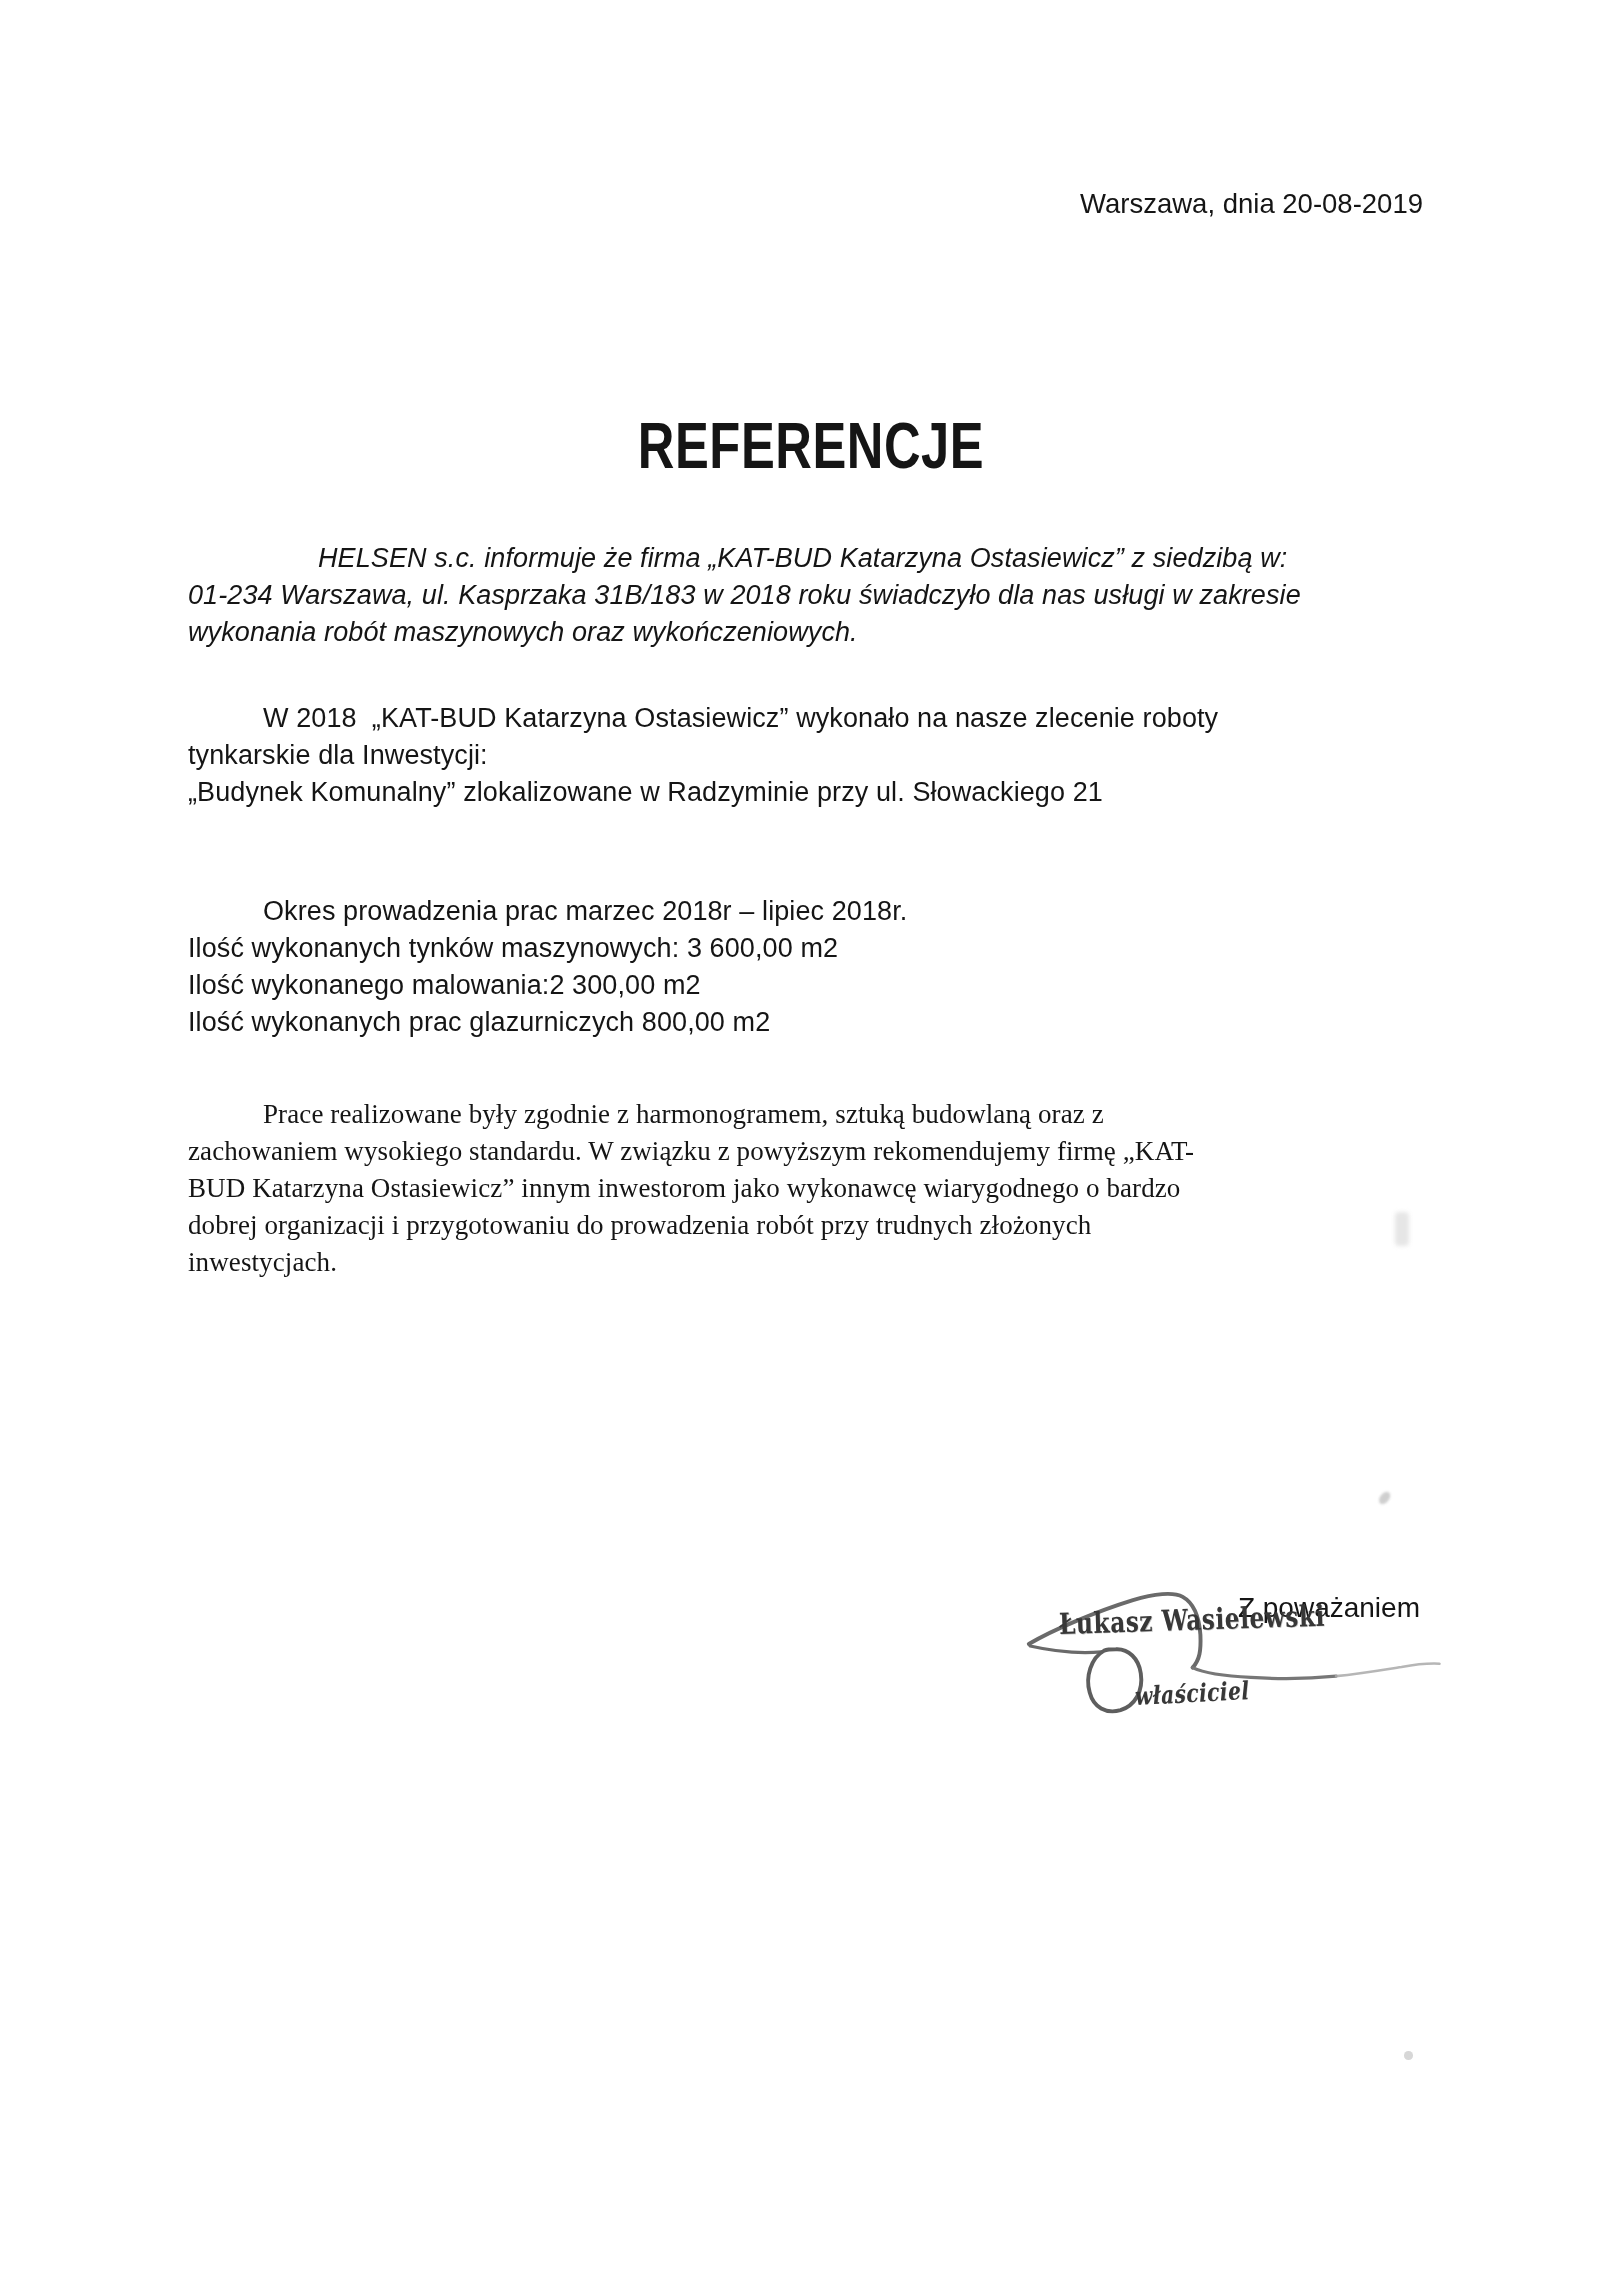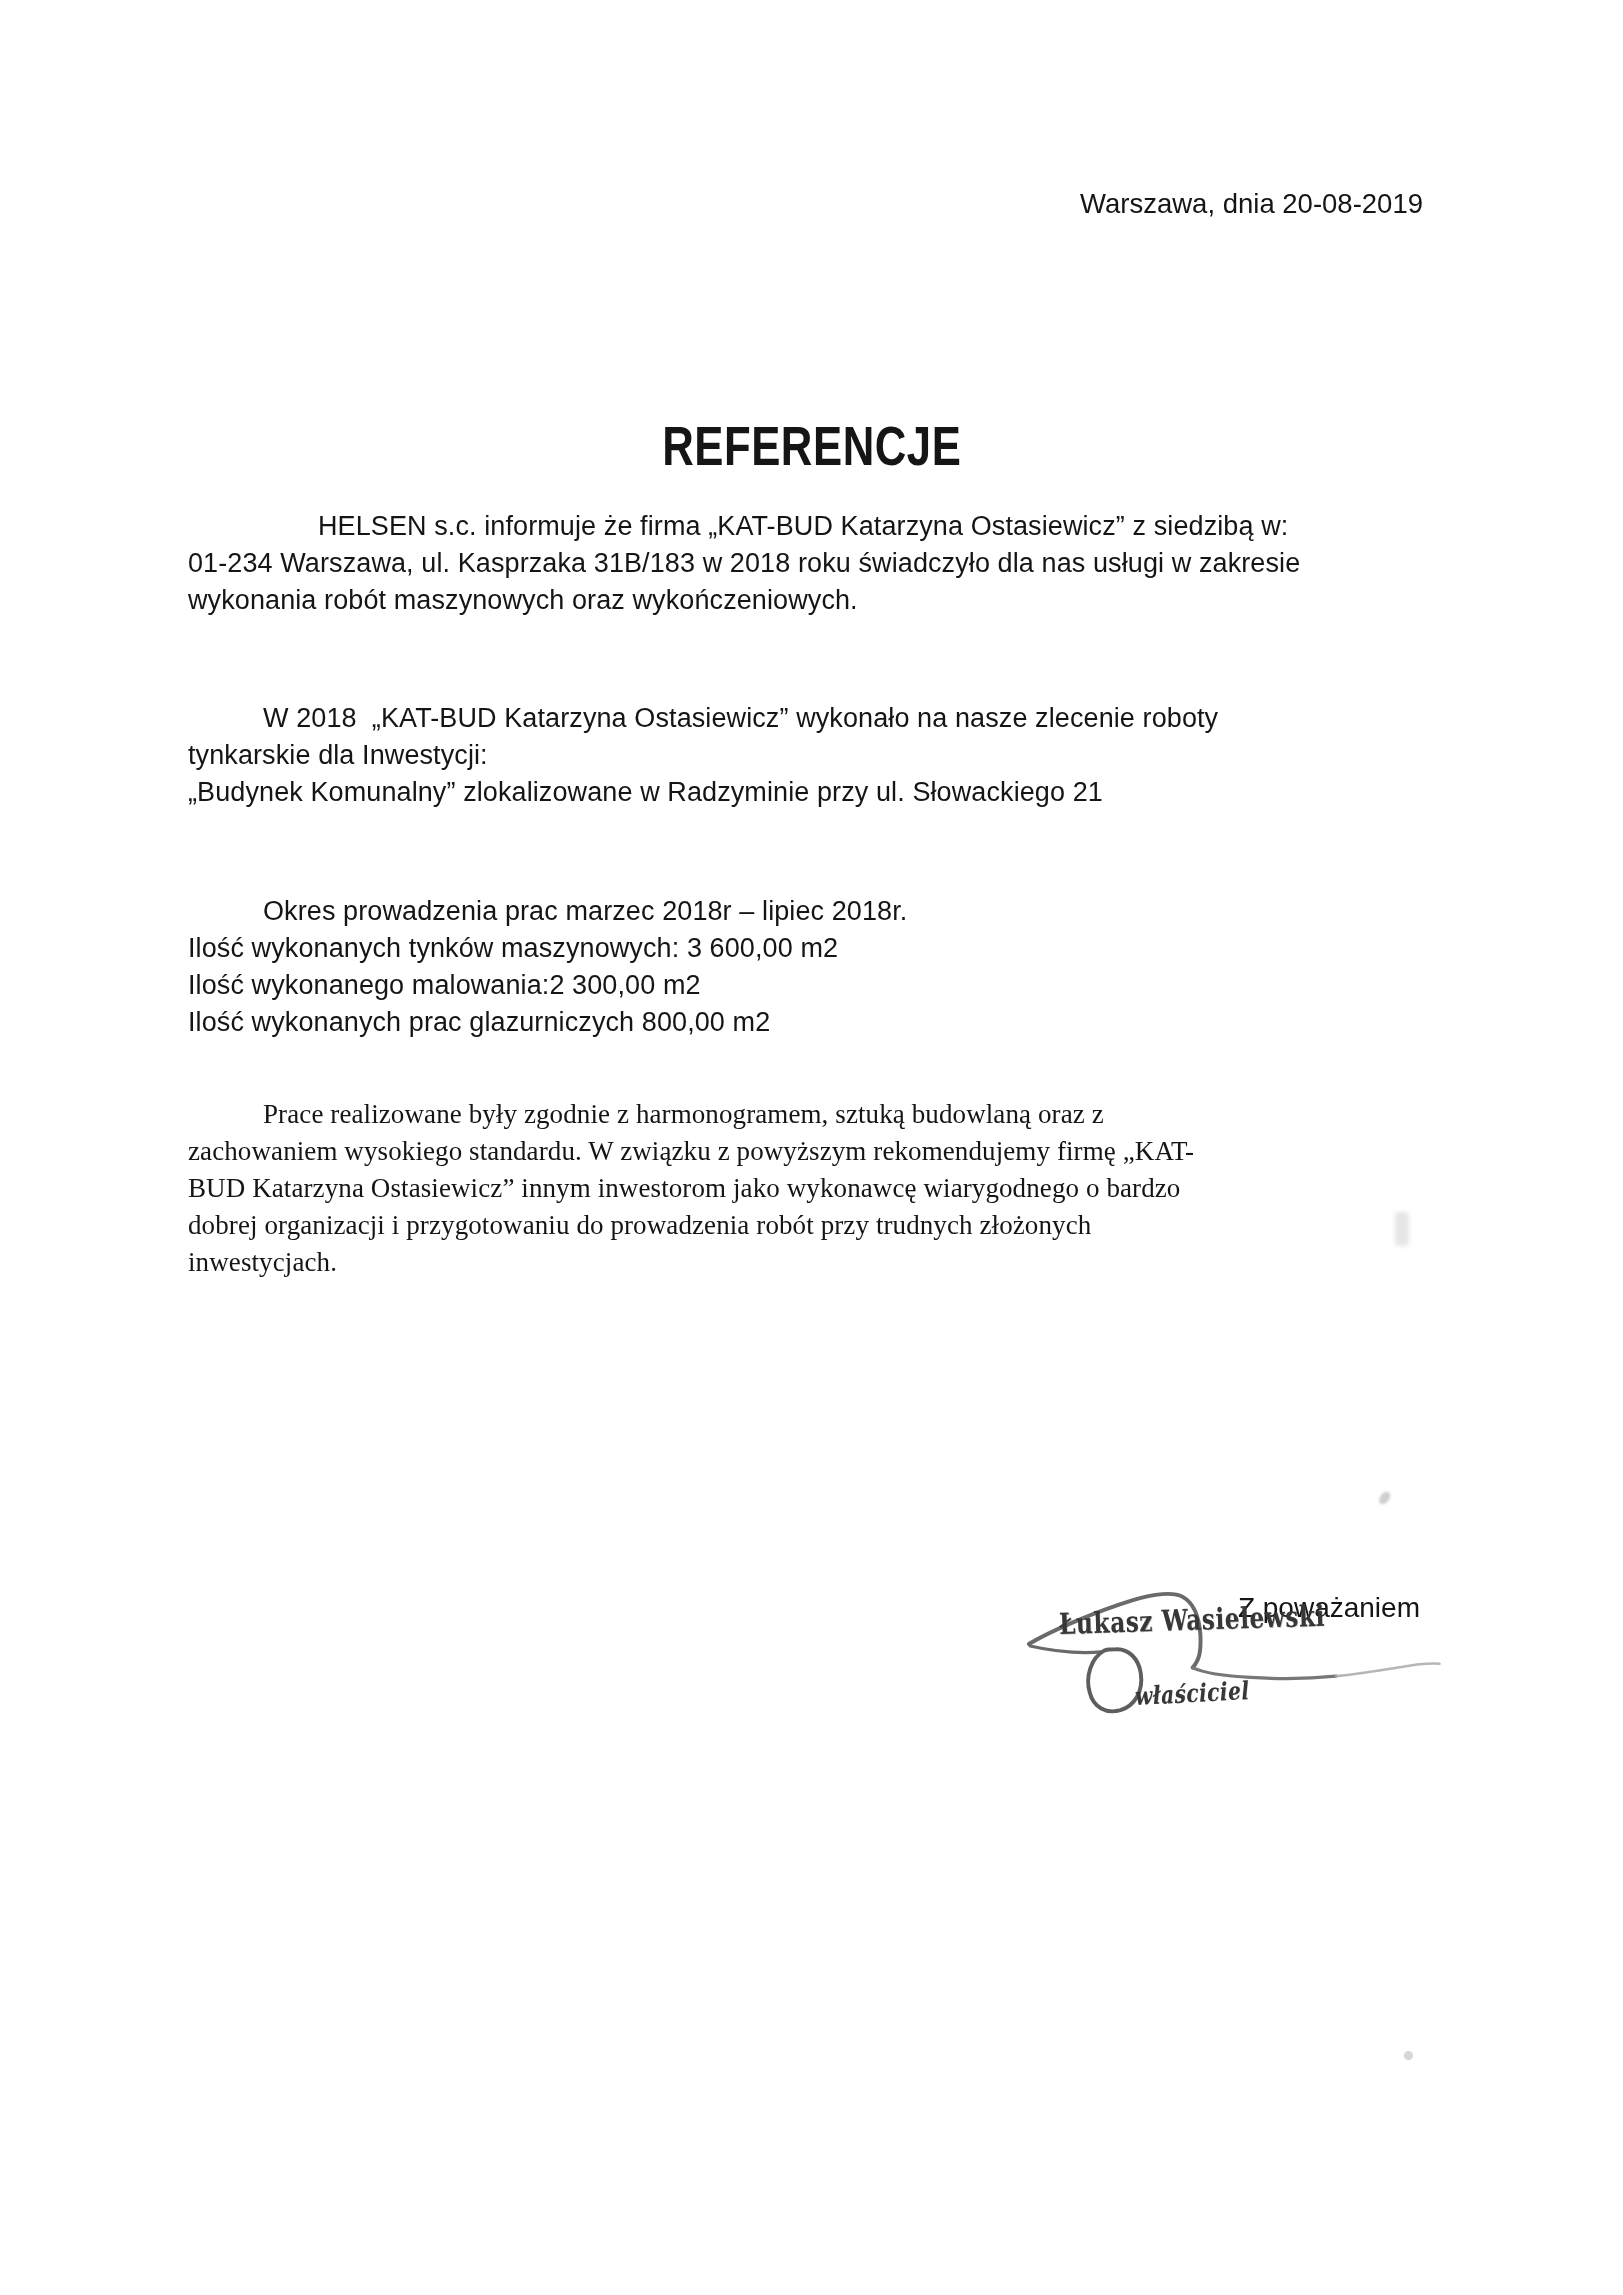--- a/index.html
+++ b/index.html
@@ -17,39 +17,39 @@
 
   .date-line {
     position:absolute; top:187px; right:200px;
     font-size:27.5px; line-height:33px;
     white-space:pre;
   }
 
   .doc-title {
     position:absolute; top:418px; left:0; width:100%;
     text-align:center;
-    font-size:56px; line-height:55px; font-weight:700;
+    font-size:65px; line-height:55px; font-weight:700;
   }
   .doc-title .stretch {
     display:inline-block;
     transform:scaleX(0.78);
     transform-origin:50% 50%;
     letter-spacing:0.7px;
   }
 
   .para {
     position:absolute; left:188px; width:1257px;
     font-size:27px; line-height:37px;
     letter-spacing:0.1px;
   }
   .para .line { white-space:pre; }
   .para.indent-lg .line:first-child { padding-left:130px; }
   .para.indent .line:first-child { padding-left:75px; }
 
-  #para-intro   { top:508px; }
+  #para-intro   { top:540px;font-style:italic; }
   #para-scope   { top:700px; }
   #para-details { top:893px; }
   #para-reco    { top:1096px;font-family:Liberation Serif, serif; }
 
   .closing {
     position:absolute; top:1591px; right:203px;
     font-size:28px; line-height:33px; white-space:pre;
   }
 
   

